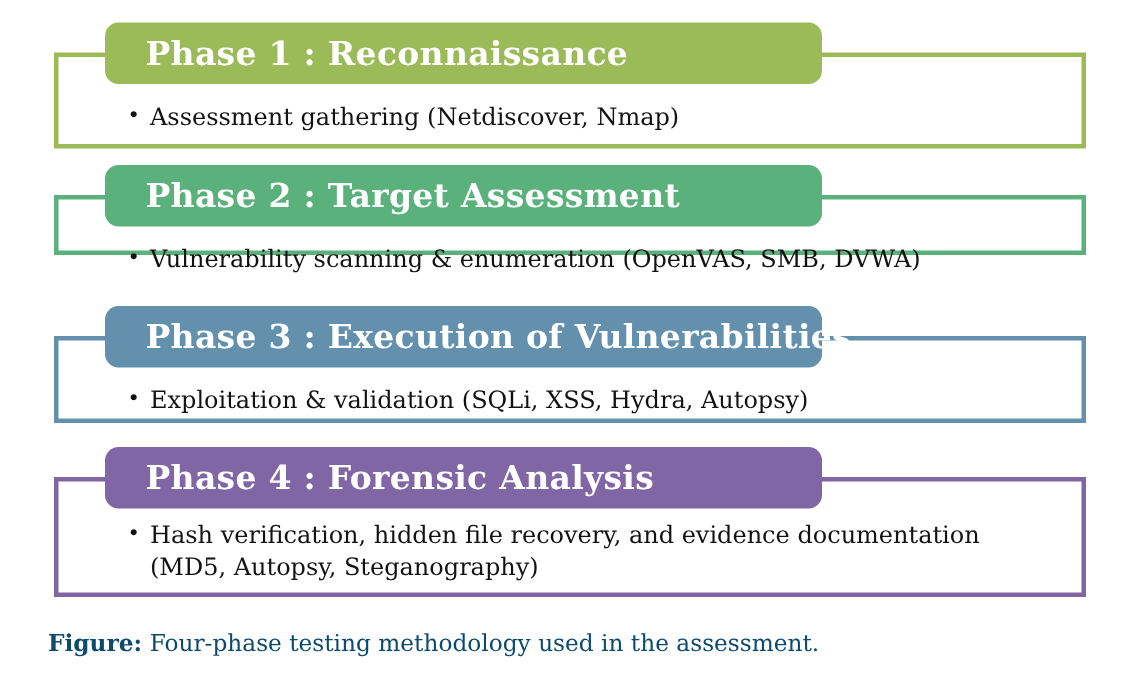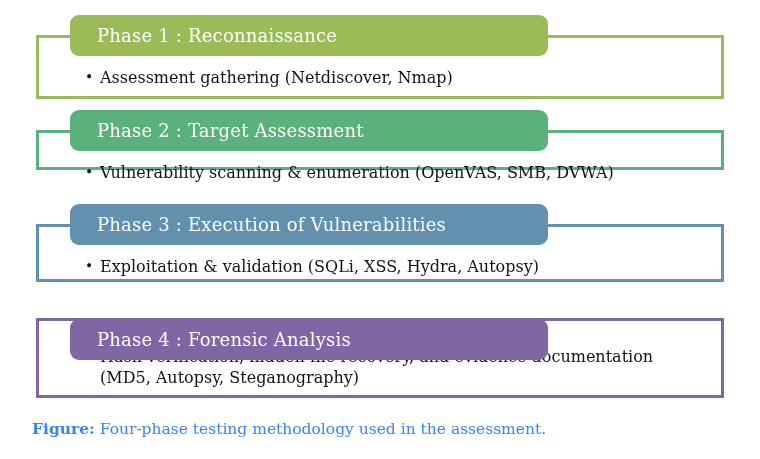--- a/index.html
+++ b/index.html
@@ -33,22 +33,22 @@
     border-radius: 9px;
     display: flex;
     align-items: center;
     padding-left: 27px;
     box-sizing: border-box;
     z-index: 2;
   }
 
   .phase-title {
     color: #ffffff;
-    font-weight: normal;
-    font-size: 18px;
+    font-weight: bold;
+    font-size: 22px;
     letter-spacing: 0.2px;
     white-space: nowrap;
   }
 
   .phase-body {
     position: absolute;
     left: 49px; right: 12px; top: 52px;
     z-index: 1;
   }
   .p4 .phase-body { top: 48px; }
@@ -59,21 +59,21 @@
     color: #121212;
     line-height: 21px;
   }
   .bullet-dot { width: 15px; flex: none; font-size: 14px; }
   .bullet-text { white-space: pre-line; }
 
   .caption {
     position: absolute;
     left: 32px; top: 419px;
     font-size: 15.5px;
-    color: #3b82f6;
+    color: #0c4a6e;
   }
   .caption-label { font-weight: bold; margin-right: 5px; }
 </style>
 </head>
 <body>
 
 <div>
 
   <section class="phase p1">
     <div class="phase-outline" style="border-color: rgb(155, 187, 89);"></div>
@@ -109,21 +109,21 @@
     <div class="phase-body">
       <div class="bullet-item">
         <span class="bullet-dot">•</span>
         <span class="bullet-text">Exploitation &amp; validation (SQLi, XSS, Hydra, Autopsy)</span>
       </div>
     </div>
   </section>
 
   <section class="phase p4">
     <div class="phase-outline" style="border-color: rgb(128, 102, 164);"></div>
-    <div class="phase-header" style="background-color: rgb(128, 102, 164); margin-top: 21px;">
+    <div class="phase-header" style="background-color: rgb(128, 102, 164);">
       <span class="phase-title">Phase 4 : Forensic Analysis</span>
     </div>
     <div class="phase-body">
       <div class="bullet-item">
         <span class="bullet-dot">•</span>
         <span class="bullet-text">Hash verification, hidden file recovery, and evidence documentation
 (MD5, Autopsy, Steganography)</span>
       </div>
     </div>
   </section>

